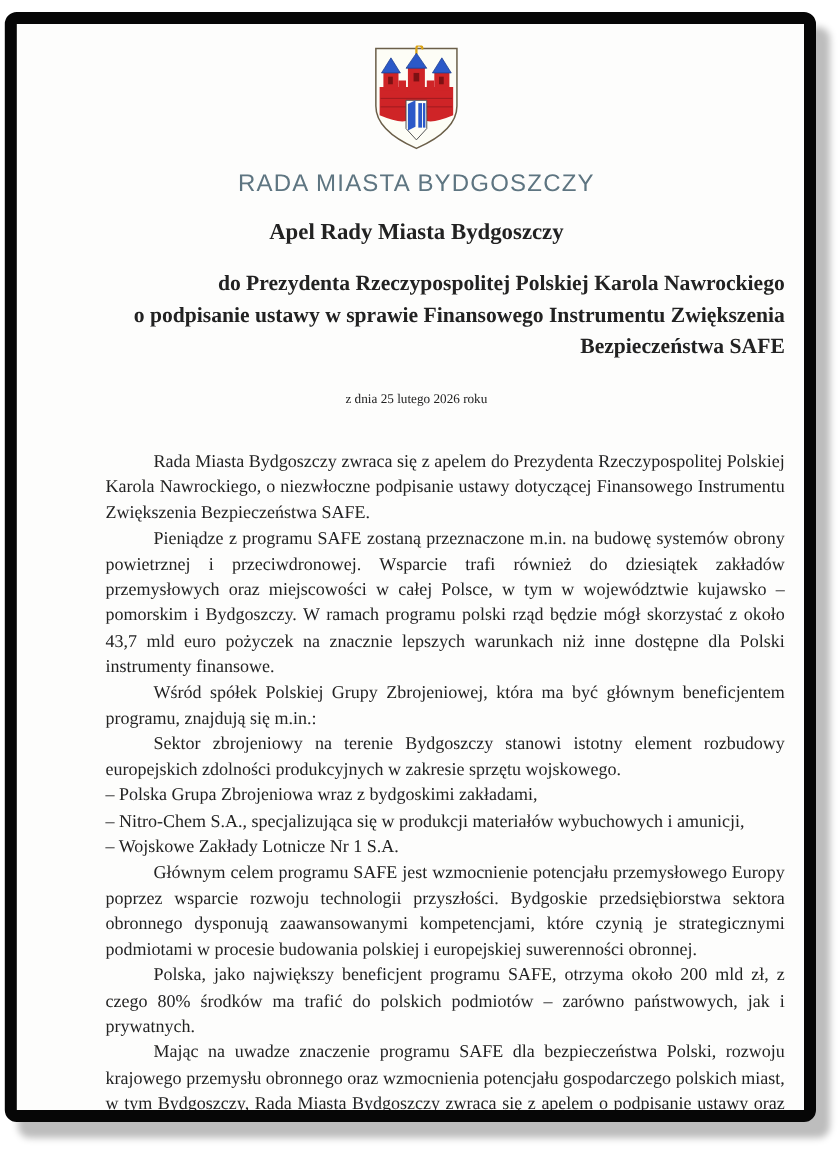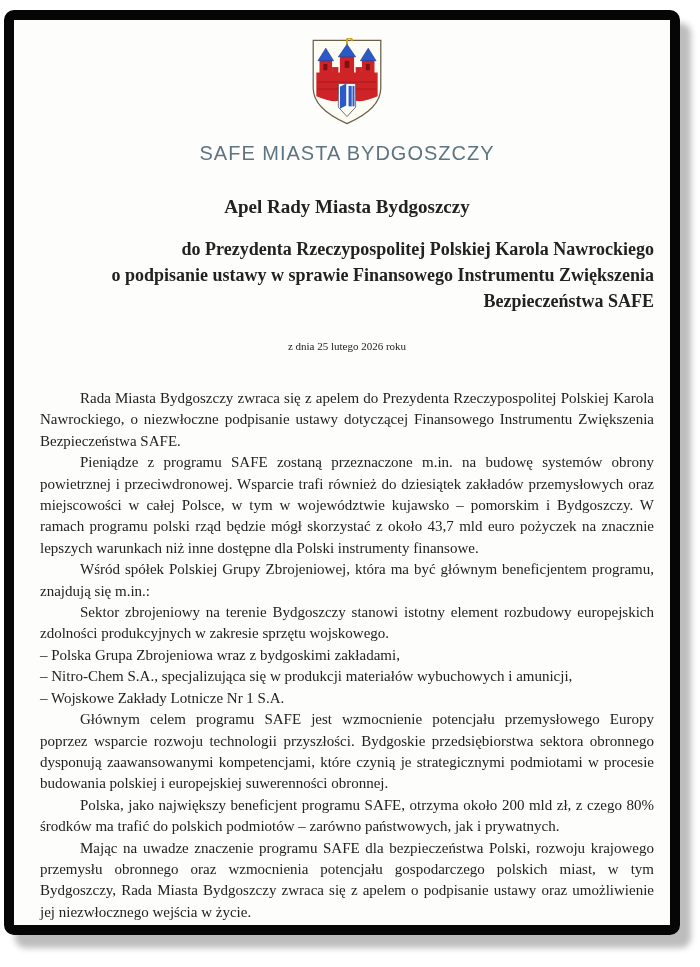--- a/index.html
+++ b/index.html
@@ -43,21 +43,21 @@
   .org-name{
     margin-top:16px;
     text-align:center;
     font-family:"Liberation Sans", sans-serif;
     font-size:20px;
     letter-spacing:1px;
     color:var(--header-text);
   }
 
   .doc-title{
-    margin-top:31px;
+    margin-top:18px;
     text-align:center;
     font-size:19px;
     font-weight:bold;
     color:var(--body-text);
   }
 
   .doc-subtitle{
     margin-top:18px;
     text-align:right;
     font-size:18px;
@@ -75,20 +75,21 @@
   }
 
   .doc-body{
     margin-top:36px;
     font-size:15px;
     line-height:21.4px;
     color:var(--body-text);
   }
   .doc-body p.para{
     text-align:justify;
+    margin-left:48px;
   }
   .doc-body p.indent{
     text-indent:40px;
   }
   .doc-body p.list{
     text-indent:0;
     text-align:left;
   }
 </style>
 </head>
@@ -125,21 +126,21 @@
 
         <path d="M39,58 L61,58 L61,88 L50,100 L39,88 Z" fill="#fdfdf6" stroke="#4a4a4a" stroke-width="1"></path>
 
         <path d="M41,62 L49,58 L49,86 L41,90 Z" fill="var(--crest-blue)"></path>
 
         <rect x="52" y="61" width="4" height="26" fill="var(--crest-blue)"></rect>
         <rect x="57" y="61" width="2.5" height="26" fill="var(--crest-blue)"></rect>
       </svg>
     </div>
 
-    <div class="org-name">SAFE MIASTA BYDGOSZCZY</div>
+    <div class="org-name">RADA MIASTA BYDGOSZCZY</div>
 
     <div class="doc-title">Apel Rady Miasta Bydgoszczy</div>
 
     <div class="doc-subtitle">do Prezydenta Rzeczypospolitej Polskiej Karola Nawrockiego
 o podpisanie ustawy w sprawie Finansowego Instrumentu Zwiększenia
 Bezpieczeństwa SAFE</div>
 
     <div class="doc-date">z dnia 25 lutego 2026 roku</div>
 
     <div class="doc-body">

